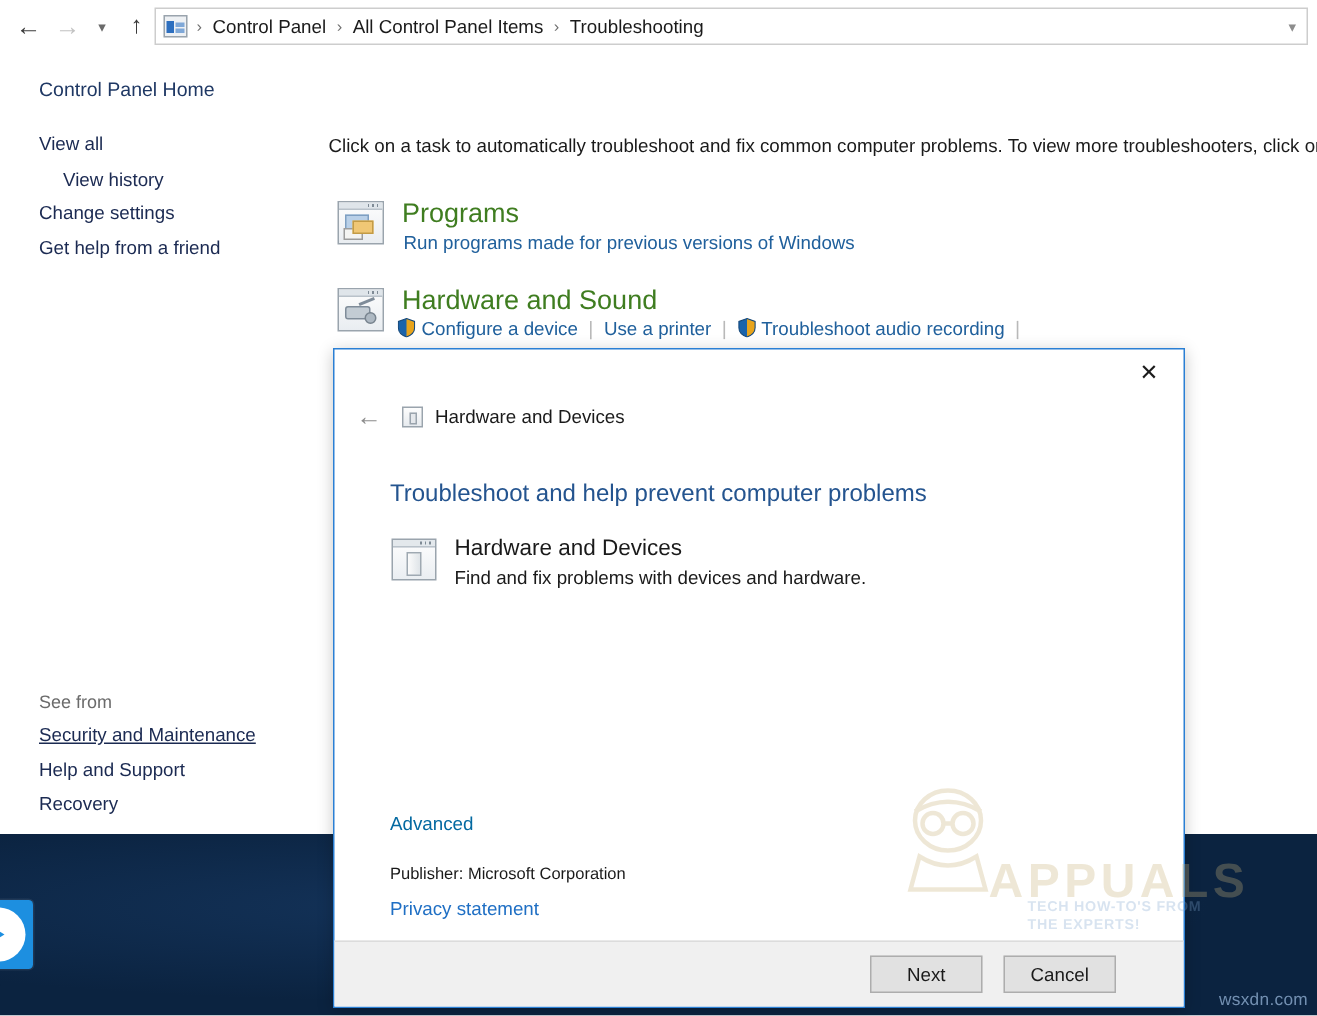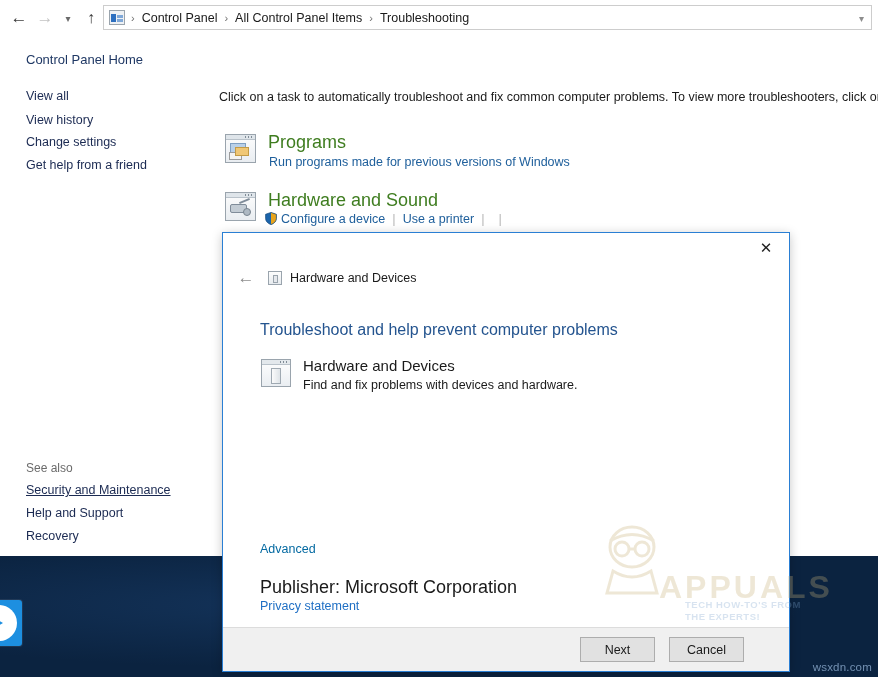--- a/index.html
+++ b/index.html
@@ -164,21 +164,21 @@
     color: #1f3864;
   }
   .nav-link {
     position: absolute;
     left: 26px;
     font-size: 12.5px;
     color: #1b2a52;
     white-space: nowrap;
   }
   .nav-link.l0 { top: 53px; text-align: right; }
-  .nav-link.l1 { top: 77px; }
+  .nav-link.l1 { top: 77px; margin-left: 16px; }
   .nav-link.l2 { top: 99px; }
   .nav-link.l3 { top: 122px; }
 
   .seealso-title {
     position: absolute;
     left: 26px; top: 425px;
     font-size: 12px;
     color: #6b6b6b;
   }
   .seealso-link {
@@ -392,21 +392,21 @@
   }
   .dlg-advanced {
     position: absolute;
     left: 37px; top: 309px;
     font-size: 12.5px;
     color: #0369a1;
   }
   .dlg-publisher {
     position: absolute;
     left: 37px; top: 344px;
-    font-size: 18px;
+    font-size: 11px;
     color: #1a1a1a;
     white-space: nowrap;
   }
   .dlg-privacy {
     position: absolute;
     left: 37px; top: 366px;
     font-size: 12.5px;
     color: #1f6fc4;
   }
   .dlg-footer {
@@ -504,21 +504,21 @@
     </div>
   </div>
 
   <div class="leftpane">
     <div class="nav-home">Control Panel Home</div>
     <div class="nav-link l0">View all</div>
     <div class="nav-link l1">View history</div>
     <div class="nav-link l2">Change settings</div>
     <div class="nav-link l3">Get help from a friend</div>
 
-    <div class="seealso-title">See also</div>
+    <div class="seealso-title">See from</div>
     <div class="seealso-link s0">Security and Maintenance</div>
     <div class="seealso-link s1">Help and Support</div>
     <div class="seealso-link s2">Recovery</div>
   </div>
 
   <div class="content">
     <div class="page-desc">Click on a task to automatically troubleshoot and fix common computer problems. To view more troubleshooters, click on a c</div>
 
     <div class="cat c0">
       <div class="cat-icon">
@@ -550,20 +550,30 @@
               <path d="M6 0.4 L11.4 2.3 V6.5 C11.4 9.3 9 11.6 6 12.6 C3 11.6 0.6 9.3 0.6 6.5 V2.3 Z" fill="none" stroke="#14477a" stroke-width="0.7"></path>
             </svg>
           </span>
           <span>Configure a device</span>
         </div>
         <span class="task-sep">|</span>
         <div class="task-item">
           <span>Use a printer</span>
         </div>
         <span class="task-sep">|</span>
+        <div class="task-item">
+          <span class="shield">
+            <svg width="12" height="13" viewBox="0 0 12 13">
+              <path d="M6 0.4 L11.4 2.3 V6.5 C11.4 9.3 9 11.6 6 12.6 C3 11.6 0.6 9.3 0.6 6.5 V2.3 Z" fill="#1b64ab"></path>
+              <path d="M6 0.4 L11.4 2.3 V6.5 C11.4 9.3 9 11.6 6 12.6 Z" fill="#e8a41c"></path>
+              <path d="M6 0.4 L11.4 2.3 V6.5 C11.4 9.3 9 11.6 6 12.6 C3 11.6 0.6 9.3 0.6 6.5 V2.3 Z" fill="none" stroke="#14477a" stroke-width="0.7"></path>
+            </svg>
+          </span>
+          <span>Troubleshoot audio recording</span>
+        </div>
         <span class="task-sep">|</span>
       </div>
     </div>
   </div>
 
   <div class="dialog">
     <div class="dlg-close">✕</div>
 
     <div class="dlg-nav">
       <div class="dlg-back">←</div>

